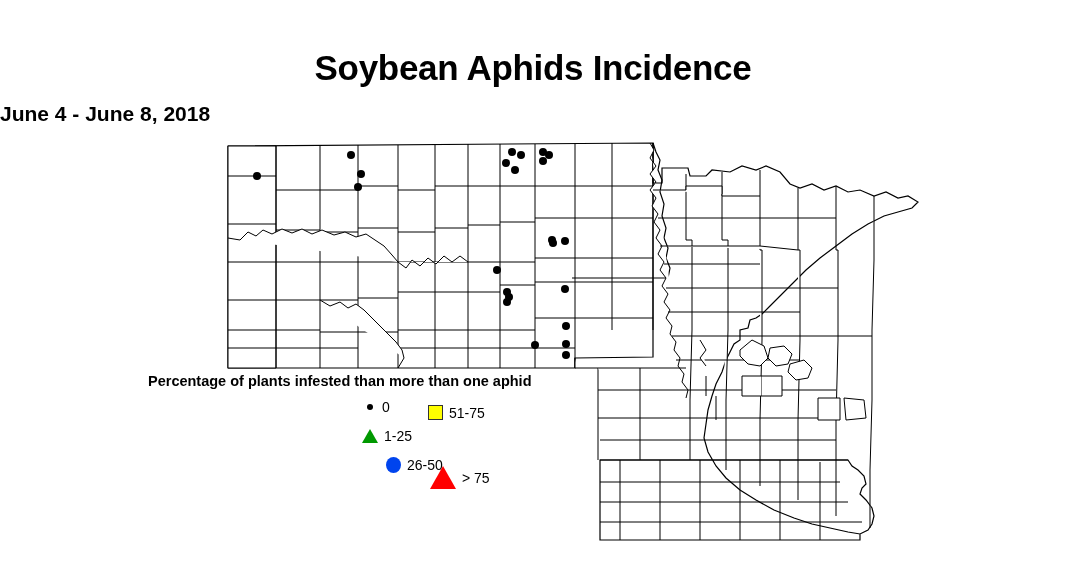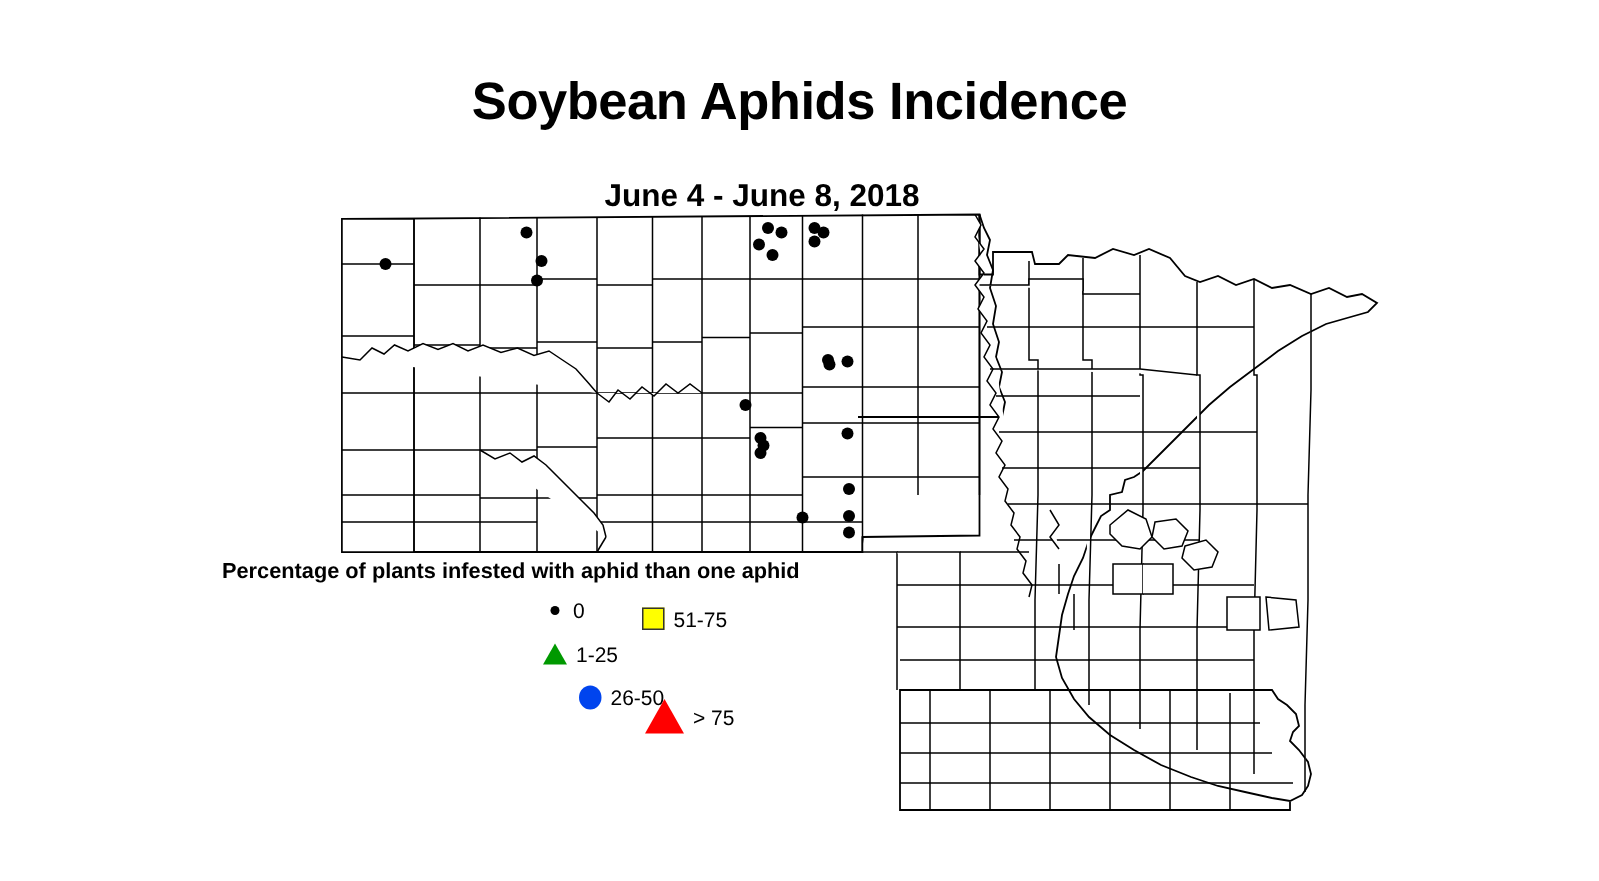--- a/index.html
+++ b/index.html
@@ -23,23 +23,23 @@
     text-align: center;
     font-size: 35px;
     font-weight: bold;
     color: #000000;
     letter-spacing: -0.3px;
     line-height: 1;
   }
   #subtitle {
     position: absolute;
     left: 0;
-    top: 120px;
+    top: 103px;
     width: 1016px;
-    text-align: center;
+    text-align: left;
     font-size: 21px;
     font-weight: bold;
     color: #000000;
     line-height: 1;
   }
   #map-wrap {
     position: absolute;
     left: 0;
     top: 0;
     width: 1066px;
@@ -324,21 +324,21 @@
           <circle cx="566" cy="355" r="4" class="site-dot" fill="#000000"></circle>
           <circle cx="535" cy="345" r="4" class="site-dot" fill="#000000"></circle>
           <circle cx="543" cy="152" r="4" class="site-dot" fill="#000000"></circle>
           <circle cx="512" cy="152" r="4" class="site-dot" fill="#000000"></circle>
           <circle cx="565" cy="241" r="4" class="site-dot" fill="#000000"></circle>
           <circle cx="509" cy="297" r="4" class="site-dot" fill="#000000"></circle>
         </g>
     </svg>
   </div>
 
-  <div id="legend-title">Percentage of plants infested with aphid than one aphid</div>
+  <div id="legend-title">Percentage of plants infested than more than one aphid</div>
 
   <div class="legend-entry" style="left:362px; top:400px;">
     <span class="sym sym-dot"></span>
     <span class="legend-label">0</span>
   </div>
 
   <div class="legend-entry" style="left:362px; top:429px;">
     <span class="sym sym-tri-green"></span>
     <span class="legend-label">1-25</span>
   </div>

